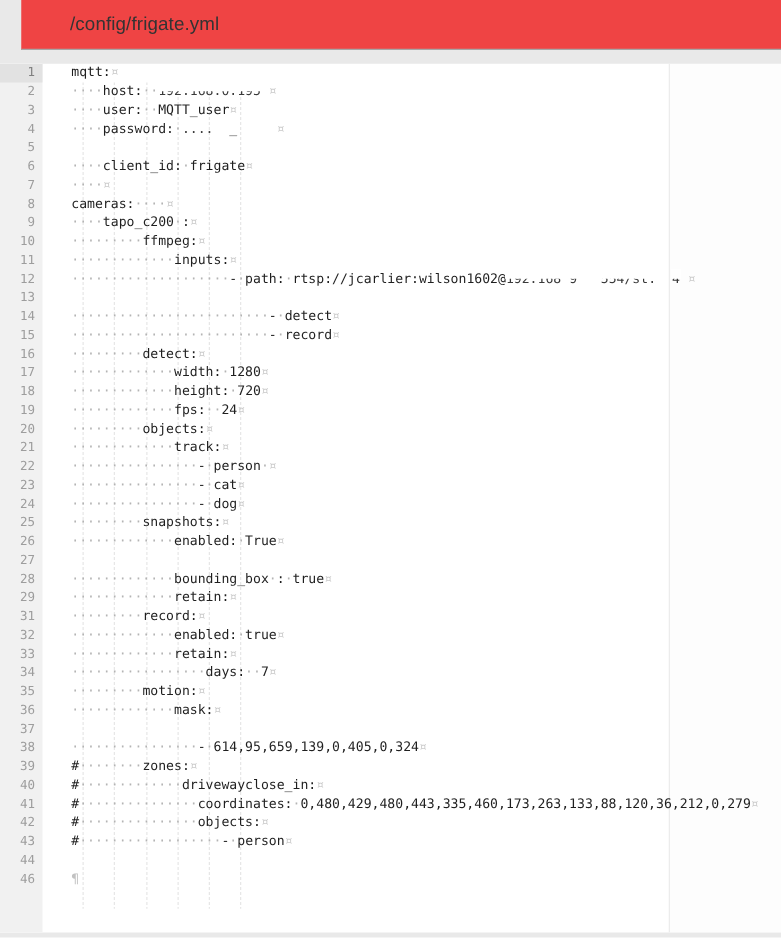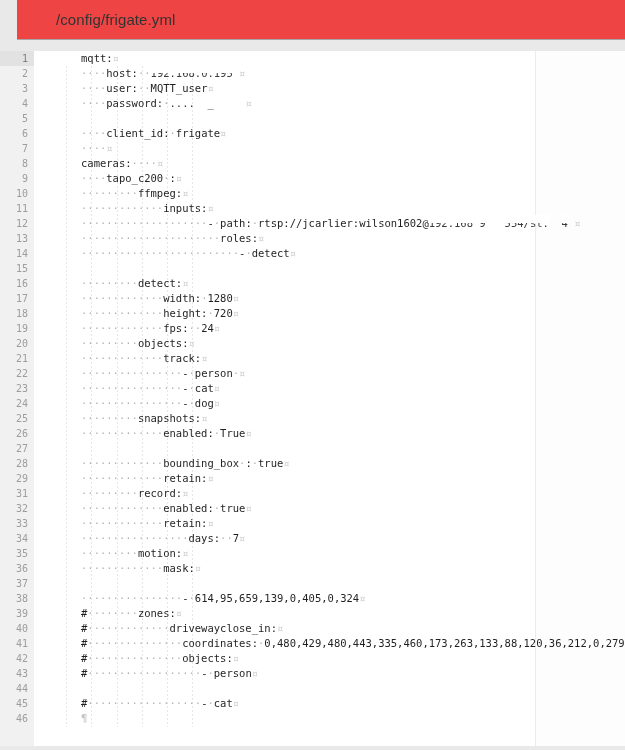--- a/index.html
+++ b/index.html
@@ -40,21 +40,21 @@
     background:repeating-linear-gradient(to bottom,#e7e7e7 0 2px,transparent 2px 4px);
   }
   .rows{position:absolute;top:0;left:0;right:0;}
   .row{display:flex;height:15px;line-height:15px;font-size:10.5px;}
   .ln{
     flex:0 0 34px;width:34px;box-sizing:border-box;
     padding-right:6px;text-align:right;
     color:#9d9d9d;font-size:10px;
   }
   .row.active .ln{background:#e2e2e2;color:#7f7f7f;}
-  .code{padding-left:7px;white-space:pre;margin-left:40px;}
+  .code{padding-left:23px;white-space:pre;}
   .tx{color:#1f1f1f;}
   .ws{color:#b4b4b4;}
   .gp{color:transparent;}
   .fr{color:#3a3a3a;}
   .rd{position:relative;color:#3a3a3a;}
   .rd::after{
     content:"";position:absolute;left:-1px;right:-1px;top:-2px;height:8px;
     background:#fff;
   }
   .eol{color:#cccccc;}
@@ -120,28 +120,28 @@
       <div class="row">
         <div class="ln">11</div>
         <div class="code"><span class="ws">·············</span><span class="tx">inputs:</span><span class="eol">¤</span></div>
       </div>
       <div class="row">
         <div class="ln">12</div>
         <div class="code"><span class="ws">····················</span><span class="tx">-</span><span class="ws">·</span><span class="tx">path:</span><span class="ws">·</span><span class="tx">rtsp://jcarlier:wilson1602@</span><span class="rd">192.168</span><span class="gp">&nbsp;</span><span class="rd">9</span><span class="gp">&nbsp;&nbsp;&nbsp;</span><span class="rd">554/st.</span><span class="gp">&nbsp;&nbsp;</span><span class="rd">4</span><span class="gp">&nbsp;</span><span class="eol">¤</span></div>
       </div>
       <div class="row">
         <div class="ln">13</div>
-        <div class="code"><span class="ws">······················</span><span class="tx">roles:</span><span class="eol">¤</span></div>
       </div>
       <div class="row">
         <div class="ln">14</div>
         <div class="code"><span class="ws">·························</span><span class="tx">-</span><span class="ws">·</span><span class="tx">detect</span><span class="eol">¤</span></div>
       </div>
       <div class="row">
         <div class="ln">15</div>
+        <div class="code"><span class="ws">·························</span><span class="tx">-</span><span class="ws">·</span><span class="tx">record</span><span class="eol">¤</span></div>
       </div>
       <div class="row">
         <div class="ln">16</div>
         <div class="code"><span class="ws">·········</span><span class="tx">detect:</span><span class="eol">¤</span></div>
       </div>
       <div class="row">
         <div class="ln">17</div>
         <div class="code"><span class="ws">·············</span><span class="tx">width:</span><span class="ws">·</span><span class="tx">1280</span><span class="eol">¤</span></div>
       </div>
       <div class="row">
@@ -237,23 +237,19 @@
       <div class="row">
         <div class="ln">42</div>
         <div class="code"><span class="tx">#</span><span class="ws">···············</span><span class="tx">objects:</span><span class="eol">¤</span></div>
       </div>
       <div class="row">
         <div class="ln">43</div>
         <div class="code"><span class="tx">#</span><span class="ws">··················</span><span class="tx">-</span><span class="ws">·</span><span class="tx">person</span><span class="eol">¤</span></div>
       </div>
       <div class="row">
         <div class="ln">44</div>
-      </div>
-      <div class="row">
-        <div class="ln">45</div>
-        <div class="code"><span class="tx">#</span><span class="ws">··················</span><span class="tx">-</span><span class="ws">·</span><span class="tx">cat</span><span class="eol">¤</span></div>
       </div>
       <div class="row">
         <div class="ln">46</div>
         <div class="code"><span class="eol eof">¶</span></div>
       </div>
     </div>
 </div>
 
 </body></html>

